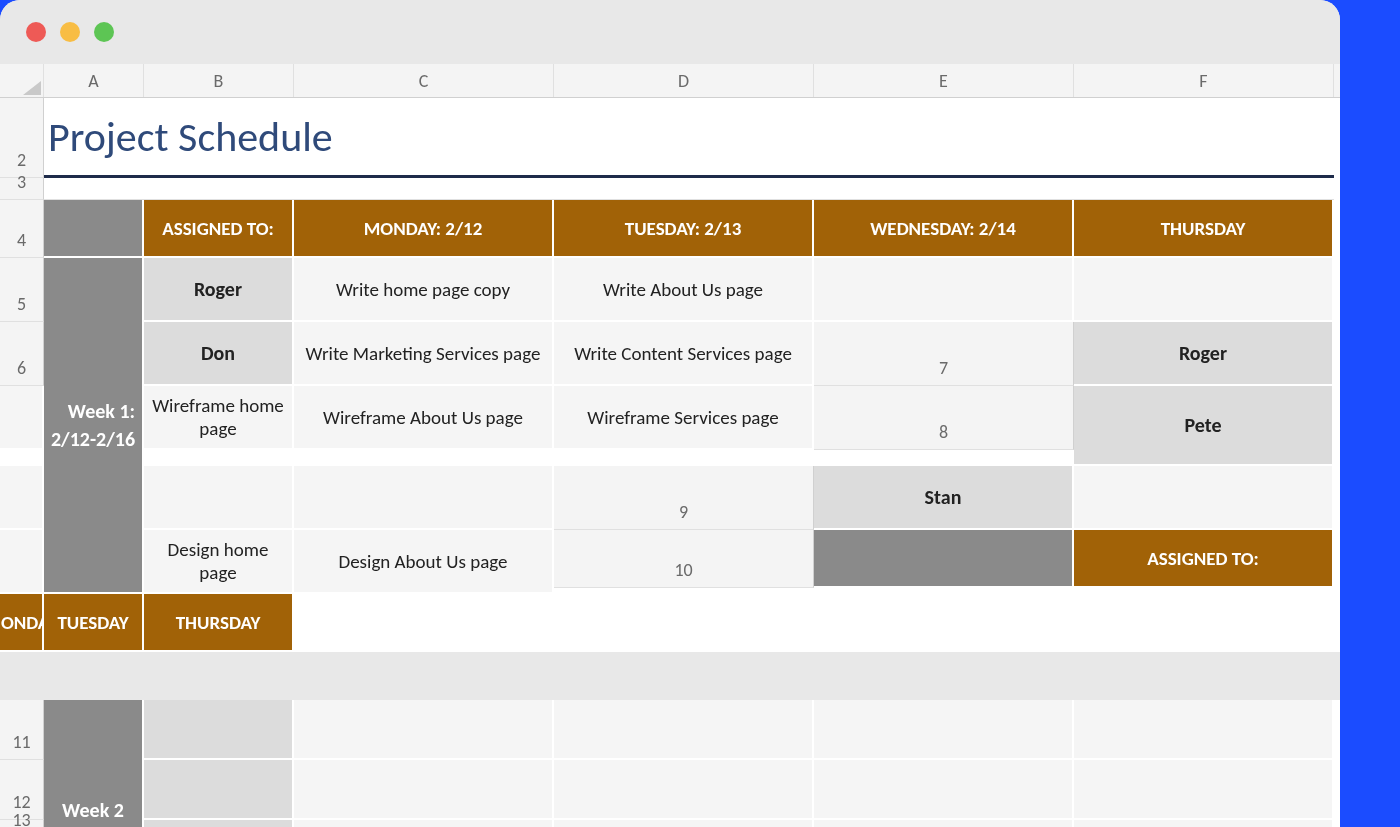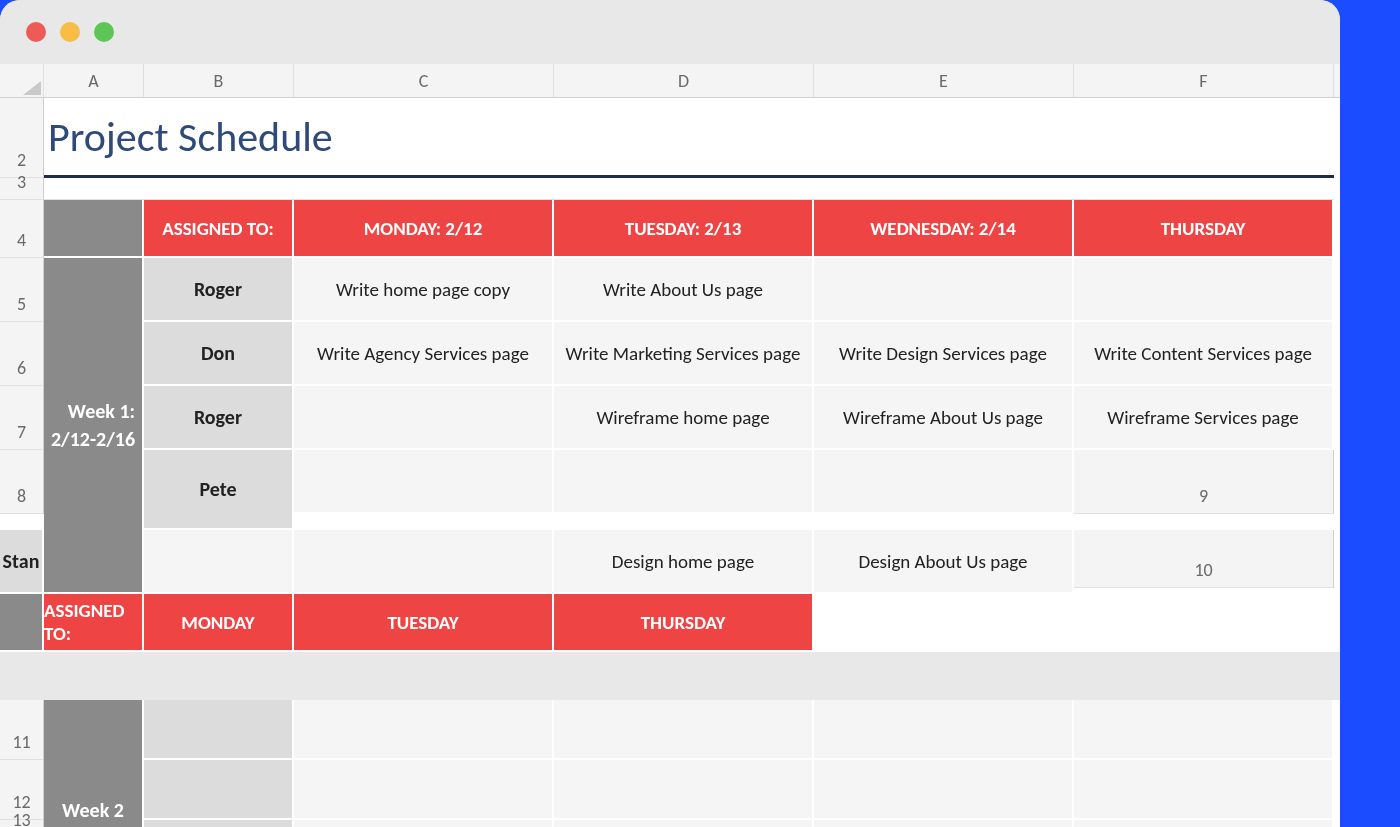--- a/index.html
+++ b/index.html
@@ -88,21 +88,21 @@
     border-bottom: 3px solid #1e2b4a;
     background:#fff;
   }
   .spacer-cell {
     grid-column: 2 / 8;
     background:#fff;
     border-bottom:1px solid #e0e0e0;
   }
 
   .hdr-blue {
-    background:#ef4444;
+    background:#a16207;
     color:#fff;
     font-weight:600;
     font-size:19px;
     display:flex; align-items:center; justify-content:center;
     border-right:2px solid #fff;
     border-bottom:2px solid #fff;
   }
   .week-cell {
     background:#8a8a8a;
     color:#fff;
@@ -190,23 +190,21 @@
       <div class="week-cell" style="grid-row: span 5; white-space:pre-line">Week 1:
 2/12-2/16</div>
       <div class="assignee-cell" style="height:64px">Roger</div>
       <div class="data-cell" style="height:64px">Write home page copy</div>
       <div class="data-cell" style="height:64px">Write About Us page</div>
       <div class="data-cell" style="height:64px"></div>
       <div class="data-cell" style="height:64px"></div>
 
       <div class="rownum" style="height:64px">6</div>
       <div class="assignee-cell" style="height:64px">Don</div>
-      <div class="data-cell" style="height:64px">Write Agency Services page</div>
       <div class="data-cell" style="height:64px">Write Marketing Services page</div>
-      <div class="data-cell" style="height:64px">Write Design Services page</div>
       <div class="data-cell" style="height:64px">Write Content Services page</div>
 
       <div class="rownum" style="height:64px">7</div>
       <div class="assignee-cell" style="height:64px">Roger</div>
       <div class="data-cell" style="height:64px"></div>
       <div class="data-cell" style="height:64px">Wireframe home page</div>
       <div class="data-cell" style="height:64px">Wireframe About Us page</div>
       <div class="data-cell" style="height:64px">Wireframe Services page</div>
 
       <div class="rownum" style="height:64px">8</div>

